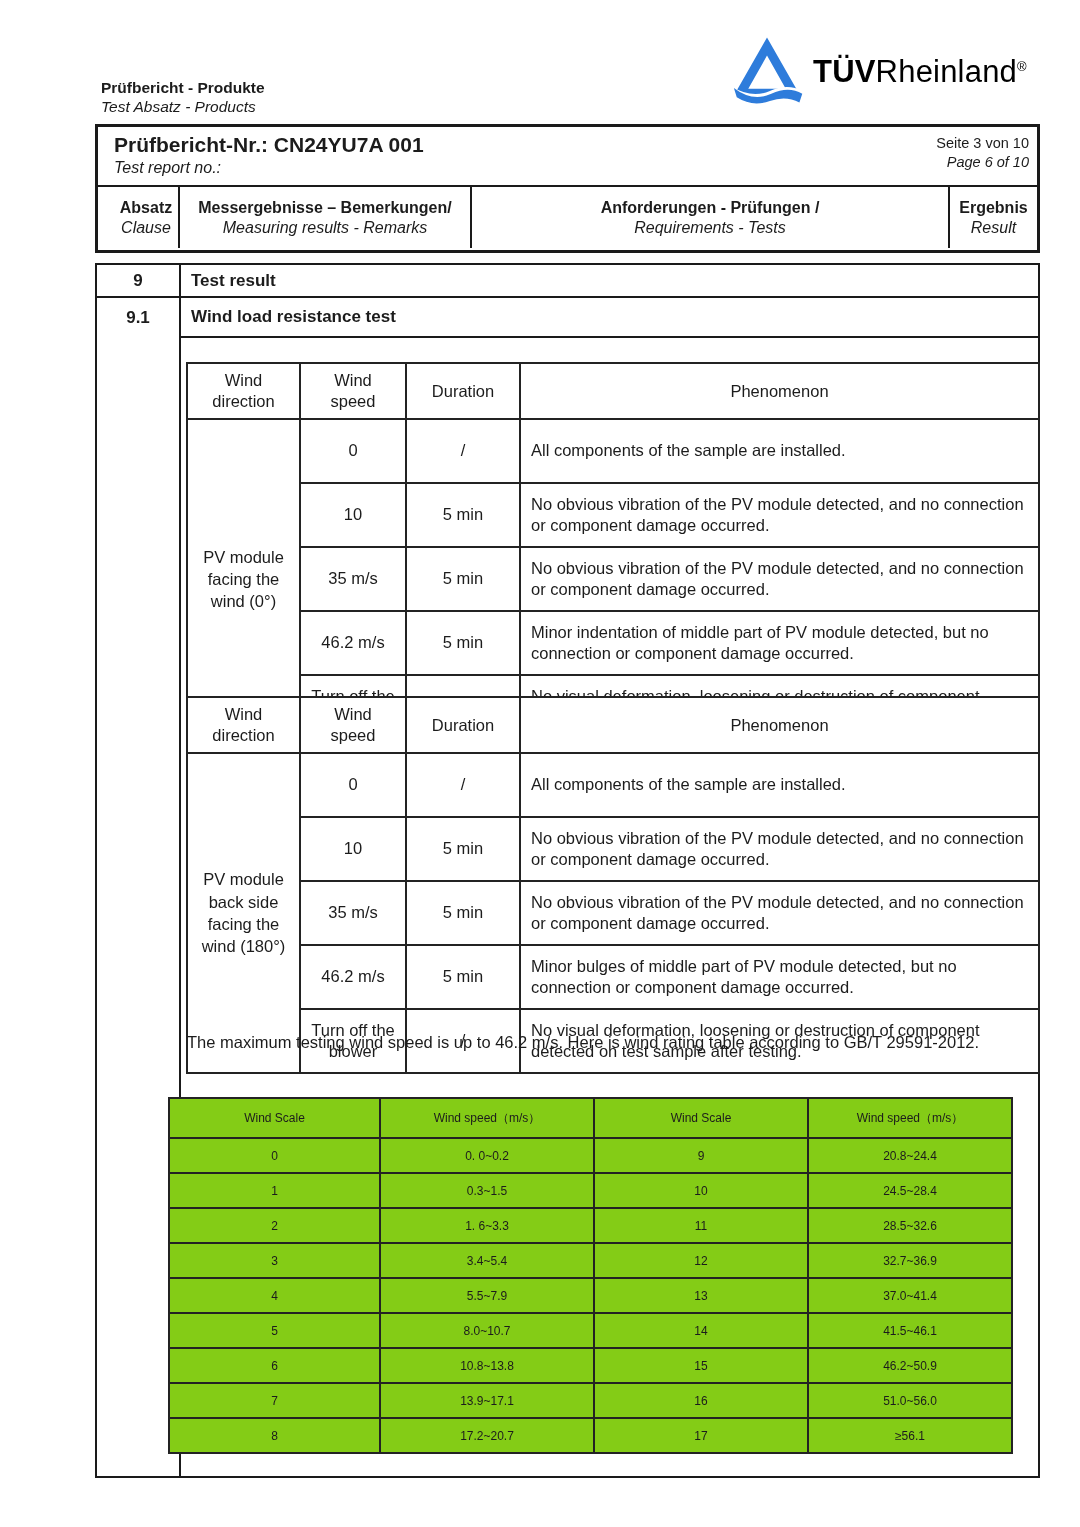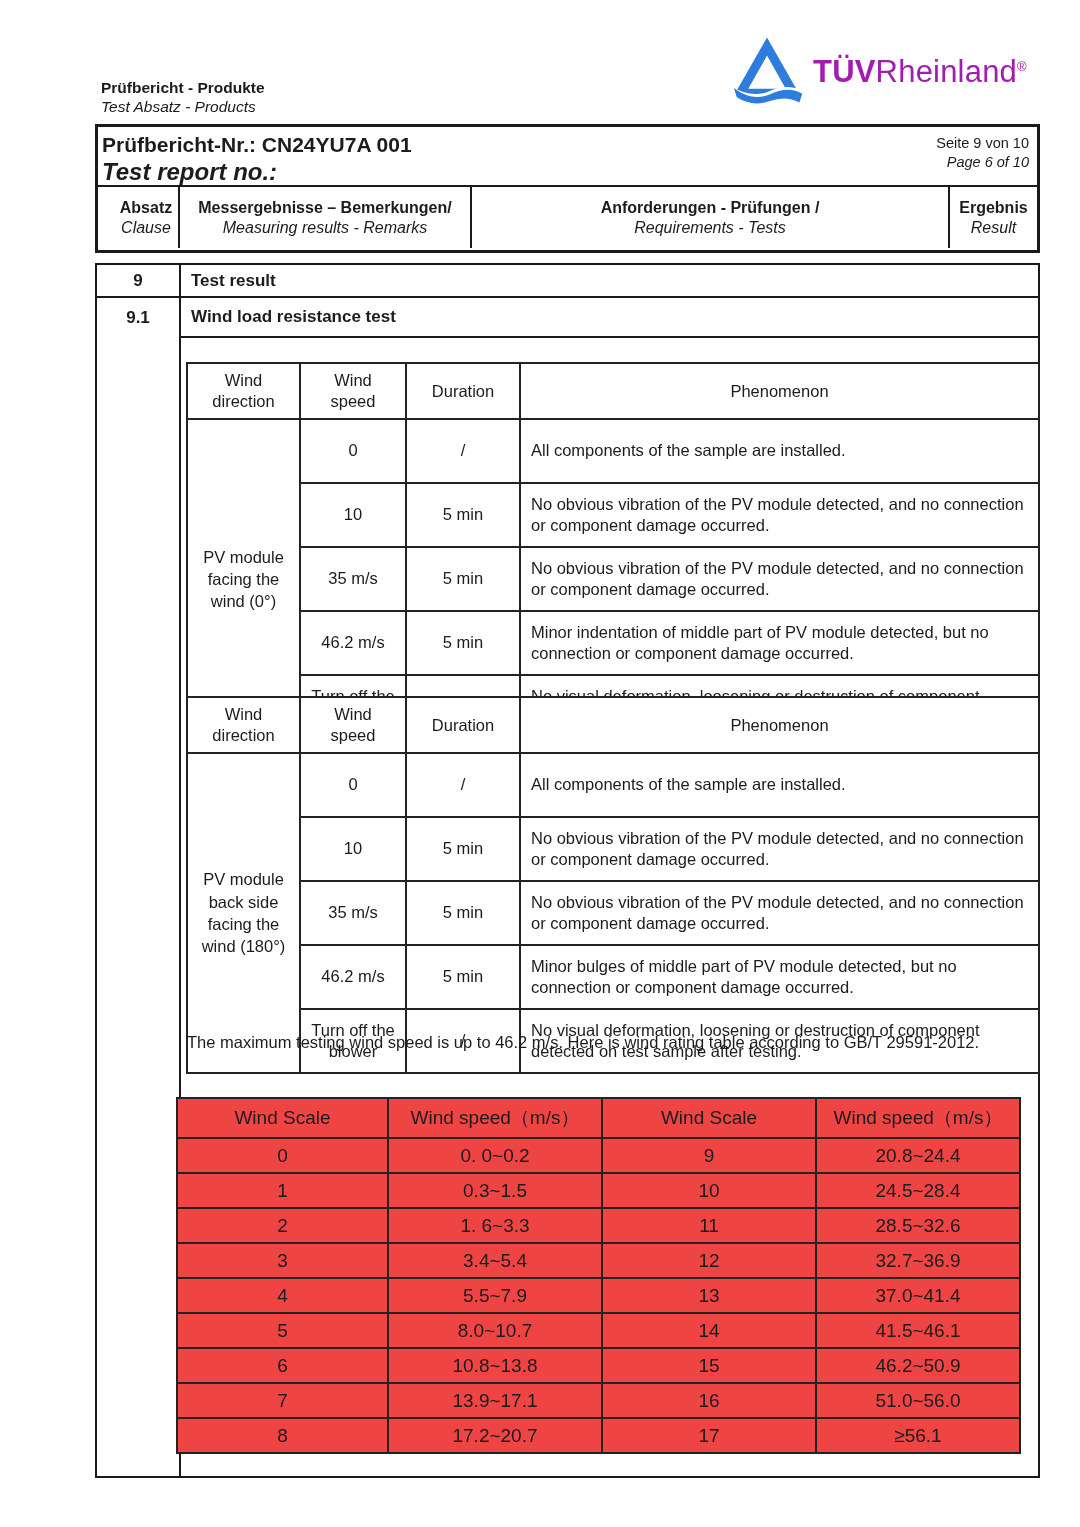--- a/index.html
+++ b/index.html
@@ -9,31 +9,31 @@
   }
   .it{font-style:italic;}
 
   
   .doc-type{position:absolute;left:101px;top:78px;font-size:15.5px;line-height:1.25;}
   .doc-type .de{font-weight:bold;}
   .doc-type .en{font-style:italic;}
 
   
   .logo{position:absolute;left:731px;top:36px;width:310px;height:72px;display:flex;align-items:center;gap:10px;}
-  .logo-text{font-size:31px;color:#a21caf;letter-spacing:0.2px;white-space:nowrap;}
+  .logo-text{font-size:31px;color:#000000;letter-spacing:0.2px;white-space:nowrap;}
   .logo-text .tuv{font-weight:bold;}
   .logo-text sup{font-size:13px;vertical-align:super;}
 
   
   .hdr-box{position:absolute;left:95px;top:124px;width:945px;height:129px;
     border:3px solid #1a1a1a;box-sizing:border-box;background:#fff;}
   .hdr-row1{height:60px;border-bottom:2px solid #1a1a1a;display:flex;justify-content:space-between;
-    padding:5px 8px 2px 4px;box-sizing:border-box;}
+    padding:5px 8px 2px 16px;box-sizing:border-box;}
   .rn-de{font-size:21px;font-weight:bold;line-height:1.25;}
-  .rn-en{font-size:24px;font-style:italic;line-height:1.2;font-weight:bold;}
+  .rn-en{font-size:16px;font-style:italic;line-height:1.2;}
   .page-no{text-align:right;font-size:14.5px;line-height:1.3;padding-top:2px;}
   .hdr-row2{display:flex;height:61px;}
   .hcell{display:flex;flex-direction:column;justify-content:center;text-align:center;
     font-size:16px;line-height:1.25;box-sizing:border-box;}
   .hcell .l1{font-weight:bold;}
   .hcell .l2{font-style:italic;}
   .hc1{width:82px;border-right:2px solid #1a1a1a;padding-left:16px;}
   .hc2{width:478px;border-right:2px solid #1a1a1a;}
   .hc3{width:292px;border-right:2px solid #1a1a1a;}
   .hc4{flex:1;}
@@ -59,22 +59,22 @@
   .wtable td{height:50px;text-align:center;vertical-align:middle;padding:4px 6px;line-height:1.3;}
   .wtable td.phen{text-align:left;padding:6px 14px 6px 10px;margin-top:40px;}
   .wtable td.dir{padding:4px 4px;line-height:1.35;}
   #wind-table-0{left:186px;top:362px;}
   #wind-table-1{left:186px;top:696px;}
 
   
   .note{position:absolute;left:187px;top:1031px;width:1004px;font-size:16.5px;line-height:1.42;}
 
   
-  .stable{position:absolute;left:176px;top:1097px;border-collapse:collapse;table-layout:fixed;
-    background:#ef4444;font-size:19px;color:#1c1c1c;}
+  .stable{position:absolute;left:168px;top:1097px;border-collapse:collapse;table-layout:fixed;
+    background:#84cc16;font-size:12px;color:#1c1c1c;}
   .stable th,.stable td{border:2px solid #232323;text-align:center;vertical-align:middle;}
   .stable th{font-weight:400;height:36px;}
   .stable td{height:31px;}
 </style>
 </head>
 <body>
 
 <div class="page">
 
   <div class="doc-type">
@@ -93,21 +93,21 @@
     <span class="logo-text"><span class="tuv">TÜV</span><span>Rheinland</span><sup>®</sup></span>
   </div>
 
   <div class="hdr-box">
     <div class="hdr-row1">
       <div>
         <div class="rn-de">Prüfbericht-Nr.: CN24YU7A 001</div>
         <div class="rn-en">Test report no.:</div>
       </div>
       <div class="page-no">
-        <div>Seite 9 von 10</div>
+        <div>Seite 3 von 10</div>
         <div class="it">Page 6 of 10</div>
       </div>
     </div>
     <div class="hdr-row2">
       <div class="hcell hc1">
         <div class="l1">Absatz</div>
         <div class="l2">Clause</div>
       </div>
       <div class="hcell hc3">
         <div class="l1">Messergebnisse – Bemerkungen/</div>

